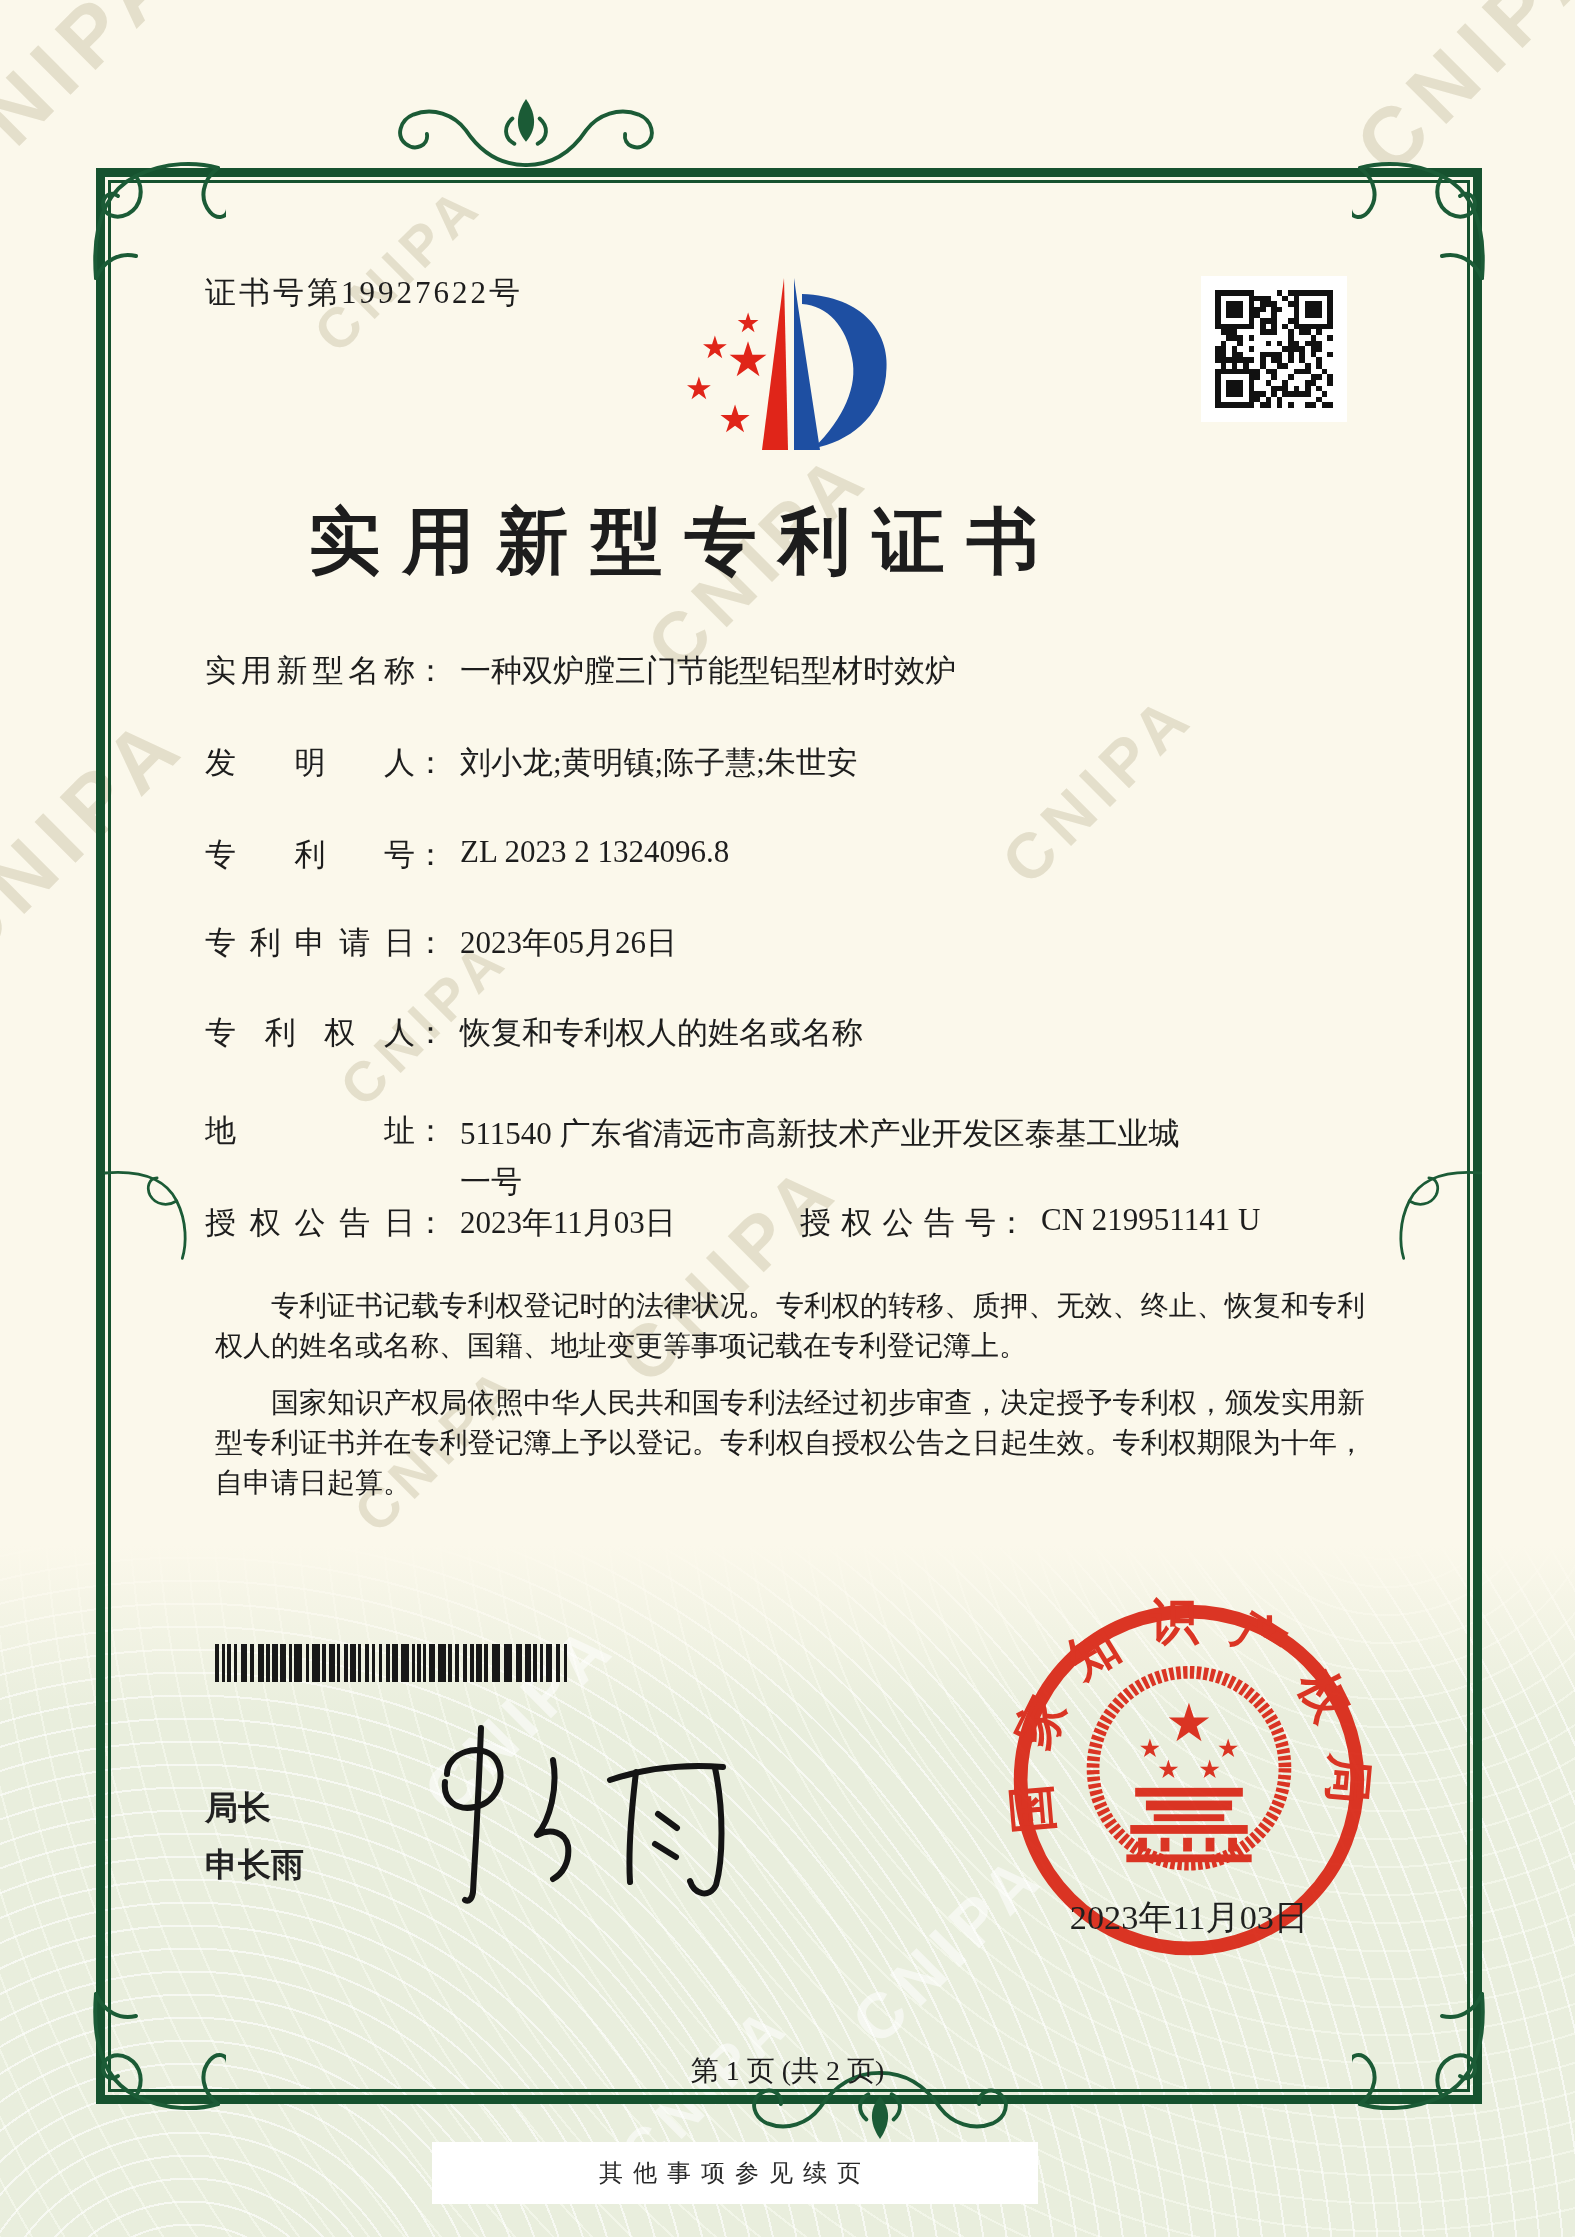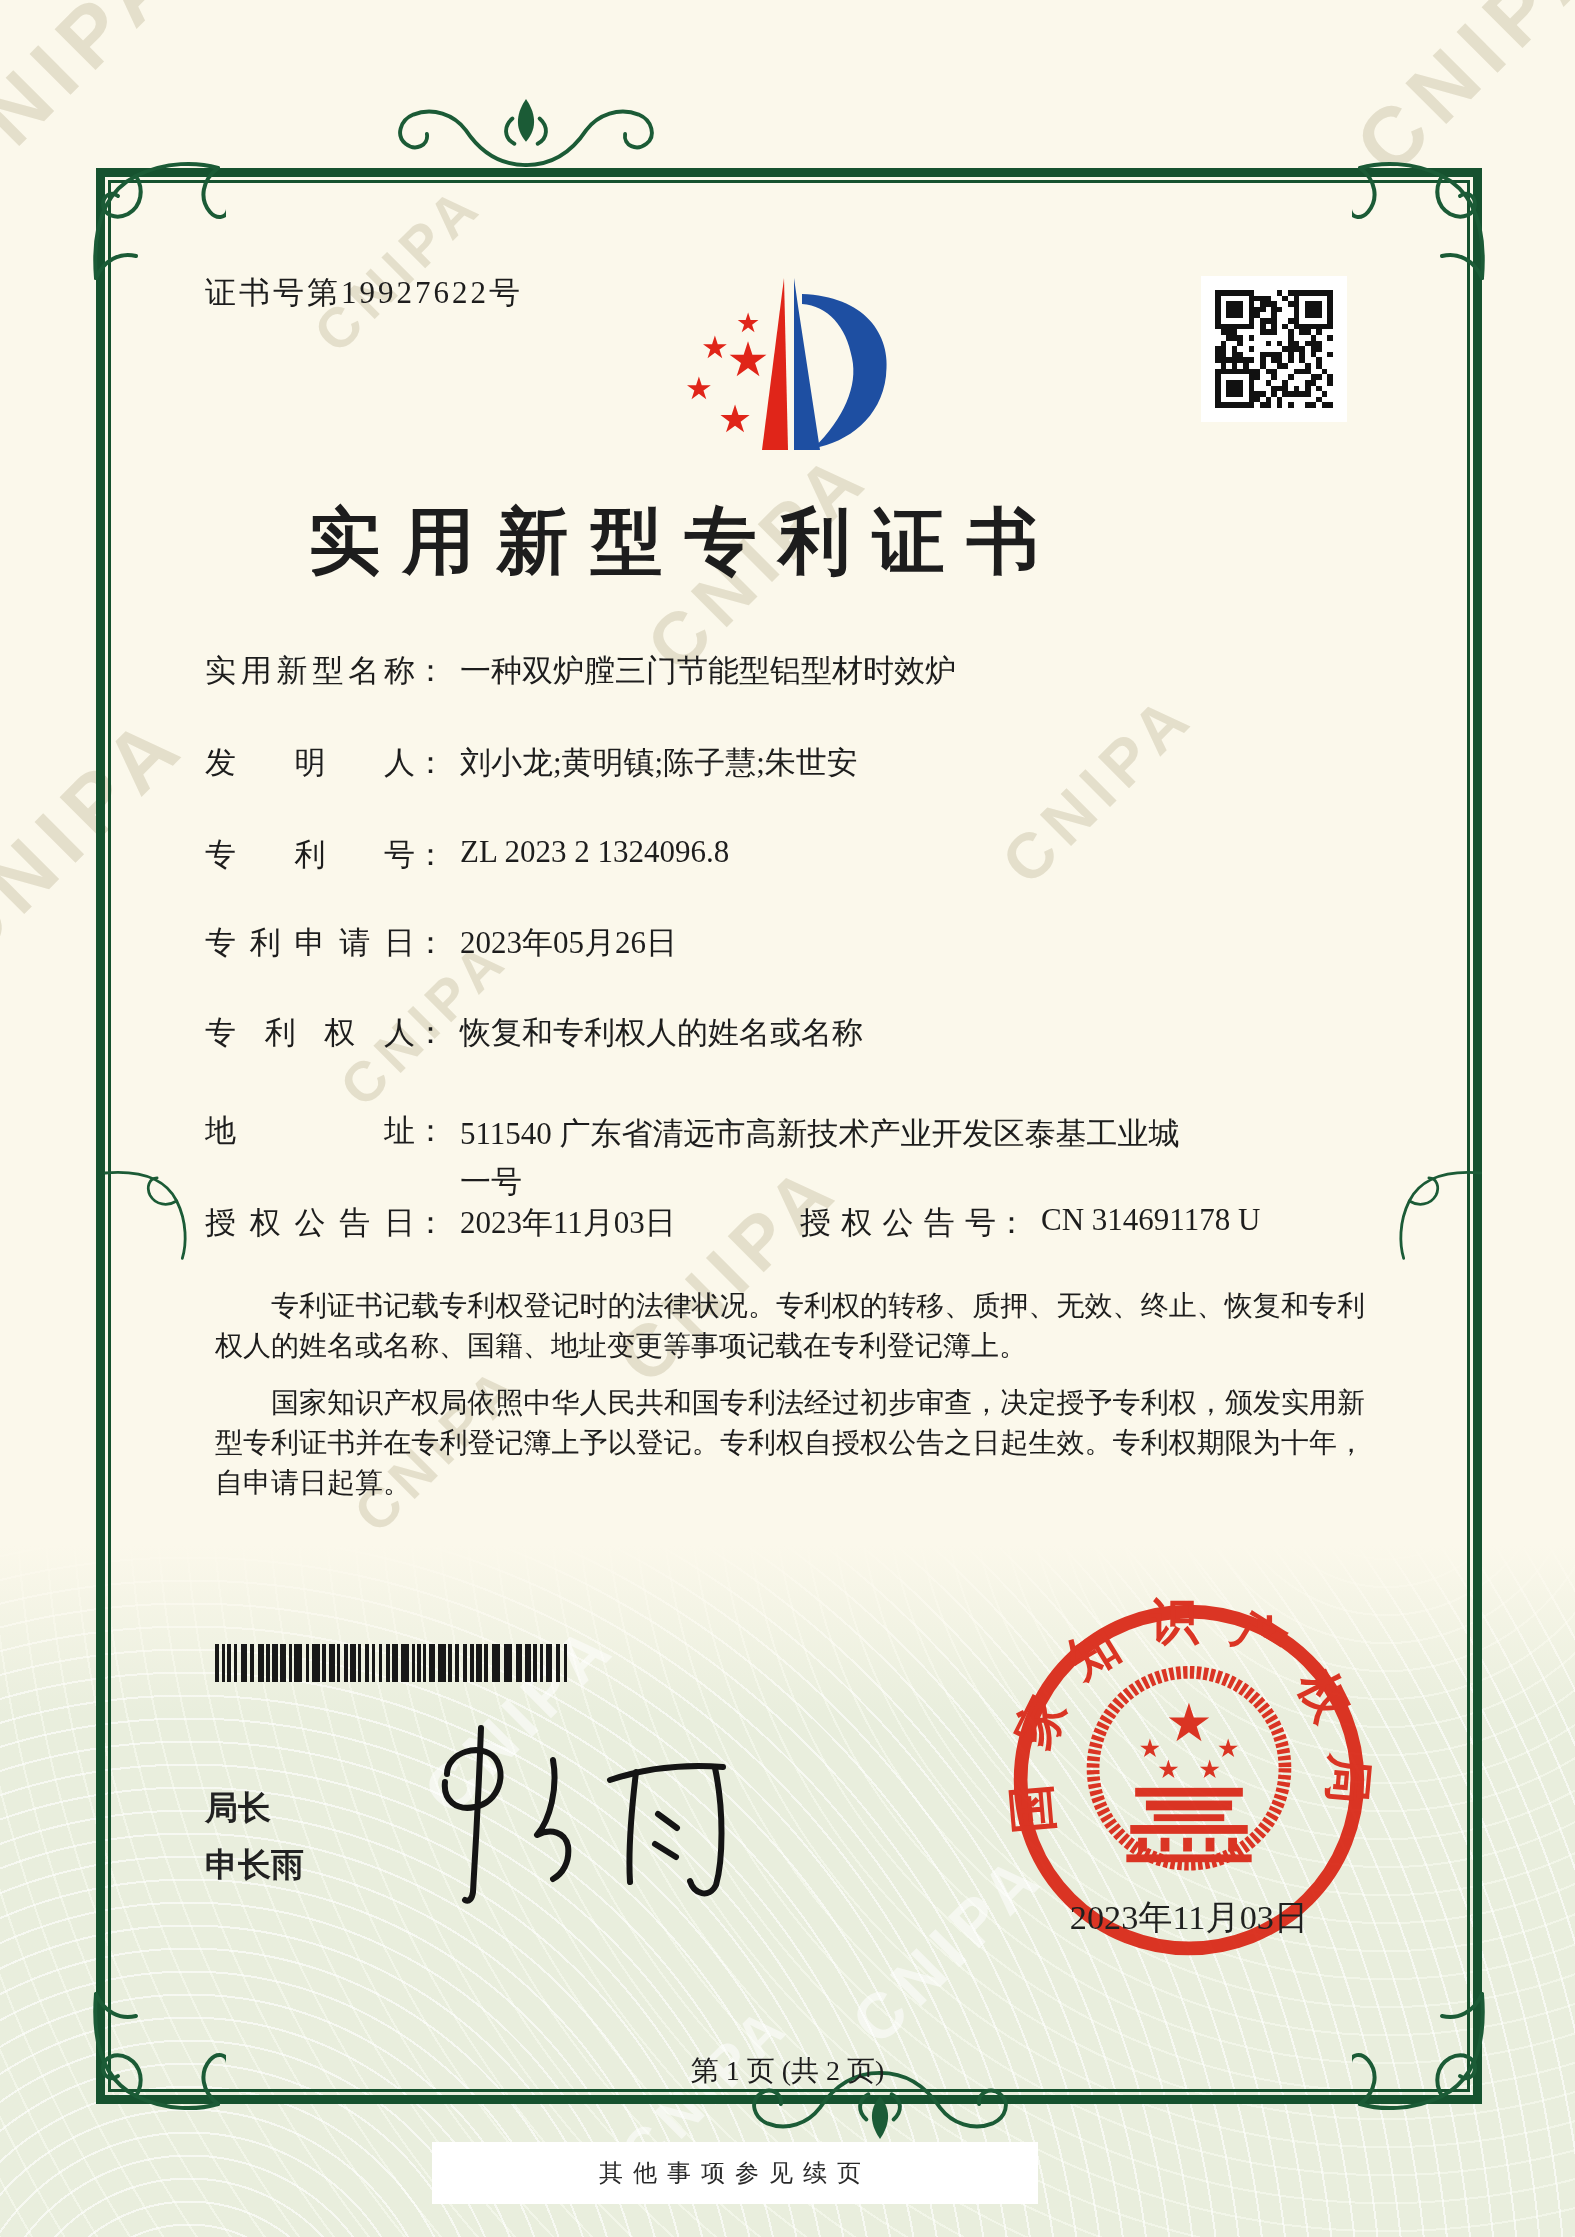--- a/index.html
+++ b/index.html
@@ -671,21 +671,21 @@
     </div>
     <div class="frow" style="top:1012px;">
       <span class="flabel">专利权人</span><span class="fcolon">：</span><span class="fvalue">恢复和专利权人的姓名或名称</span>
     </div>
     <div class="frow" id="row-address" style="top:1110px;">
       <span class="flabel">地址</span><span class="fcolon">：</span><span class="addr-lines"><span>511540 广东省清远市高新技术产业开发区泰基工业城</span><br><span>一号</span></span>
     </div>
     <div class="frow" id="row-grant" style="top:1202px;width:1170px;">
       <span class="flabel">授权公告日</span><span class="fcolon">：</span><span class="fvalue">2023年11月03日</span>
       <span class="col2">
-        <span class="flabel2">授权公告号</span><span class="fcolon">：</span><span class="fvalue">CN 314691178 U</span>
+        <span class="flabel2">授权公告号</span><span class="fcolon">：</span><span class="fvalue">CN 219951141 U</span>
       </span>
     </div>
   </div>
 
   <div id="body-text">
     <p>专利证书记载专利权登记时的法律状况。专利权的转移、质押、无效、终止、恢复和专利权人的姓名或名称、国籍、地址变更等事项记载在专利登记簿上。</p>
     <p>国家知识产权局依照中华人民共和国专利法经过初步审查，决定授予专利权，颁发实用新型专利证书并在专利登记簿上予以登记。专利权自授权公告之日起生效。专利权期限为十年，自申请日起算。</p>
   </div>
 
   <div id="barcode"><i style="width:4px"></i><s style="width:3px"></s><i style="width:3px"></i><s style="width:2px"></s><i style="width:4px"></i><s style="width:3px"></s><i style="width:3px"></i><s style="width:4px"></s><i style="width:6px"></i><s style="width:3px"></s><i style="width:4px"></i><s style="width:4px"></s><i style="width:6px"></i><s style="width:2px"></s><i style="width:4px"></i><s style="width:2px"></s><i style="width:6px"></i><s style="width:2px"></s><i style="width:6px"></i><s style="width:3px"></s><i style="width:3px"></i><s style="width:2px"></s><i style="width:8px"></i><s style="width:4px"></s><i style="width:3px"></i><s style="width:3px"></s><i style="width:8px"></i><s style="width:2px"></s><i style="width:4px"></i><s style="width:3px"></s><i style="width:6px"></i><s style="width:2px"></s><i style="width:3px"></i><s style="width:4px"></s><i style="width:4px"></i><s style="width:2px"></s><i style="width:6px"></i><s style="width:2px"></s><i style="width:3px"></i><s style="width:4px"></s><i style="width:4px"></i><s style="width:3px"></s><i style="width:3px"></i><s style="width:4px"></s><i style="width:3px"></i><s style="width:4px"></s><i style="width:4px"></i><s style="width:2px"></s><i style="width:6px"></i><s style="width:3px"></s><i style="width:8px"></i><s style="width:3px"></s><i style="width:3px"></i><s style="width:2px"></s><i style="width:4px"></i><s style="width:2px"></s><i style="width:3px"></i><s style="width:3px"></s><i style="width:6px"></i><s style="width:3px"></s><i style="width:8px"></i><s style="width:2px"></s><i style="width:4px"></i><s style="width:3px"></s><i style="width:4px"></i><s style="width:4px"></s><i style="width:4px"></i><s style="width:3px"></s><i style="width:4px"></i><s style="width:2px"></s><i style="width:6px"></i><s style="width:2px"></s><i style="width:4px"></i><s style="width:4px"></s><i style="width:8px"></i><s style="width:4px"></s><i style="width:8px"></i><s style="width:4px"></s><i style="width:6px"></i><s style="width:3px"></s><i style="width:6px"></i><s style="width:2px"></s><i style="width:4px"></i><s style="width:3px"></s><i style="width:3px"></i><s style="width:3px"></s><i style="width:6px"></i><s style="width:4px"></s><i style="width:4px"></i><s style="width:4px"></s><i style="width:3px"></i><s style="width:3px"></s></div>

